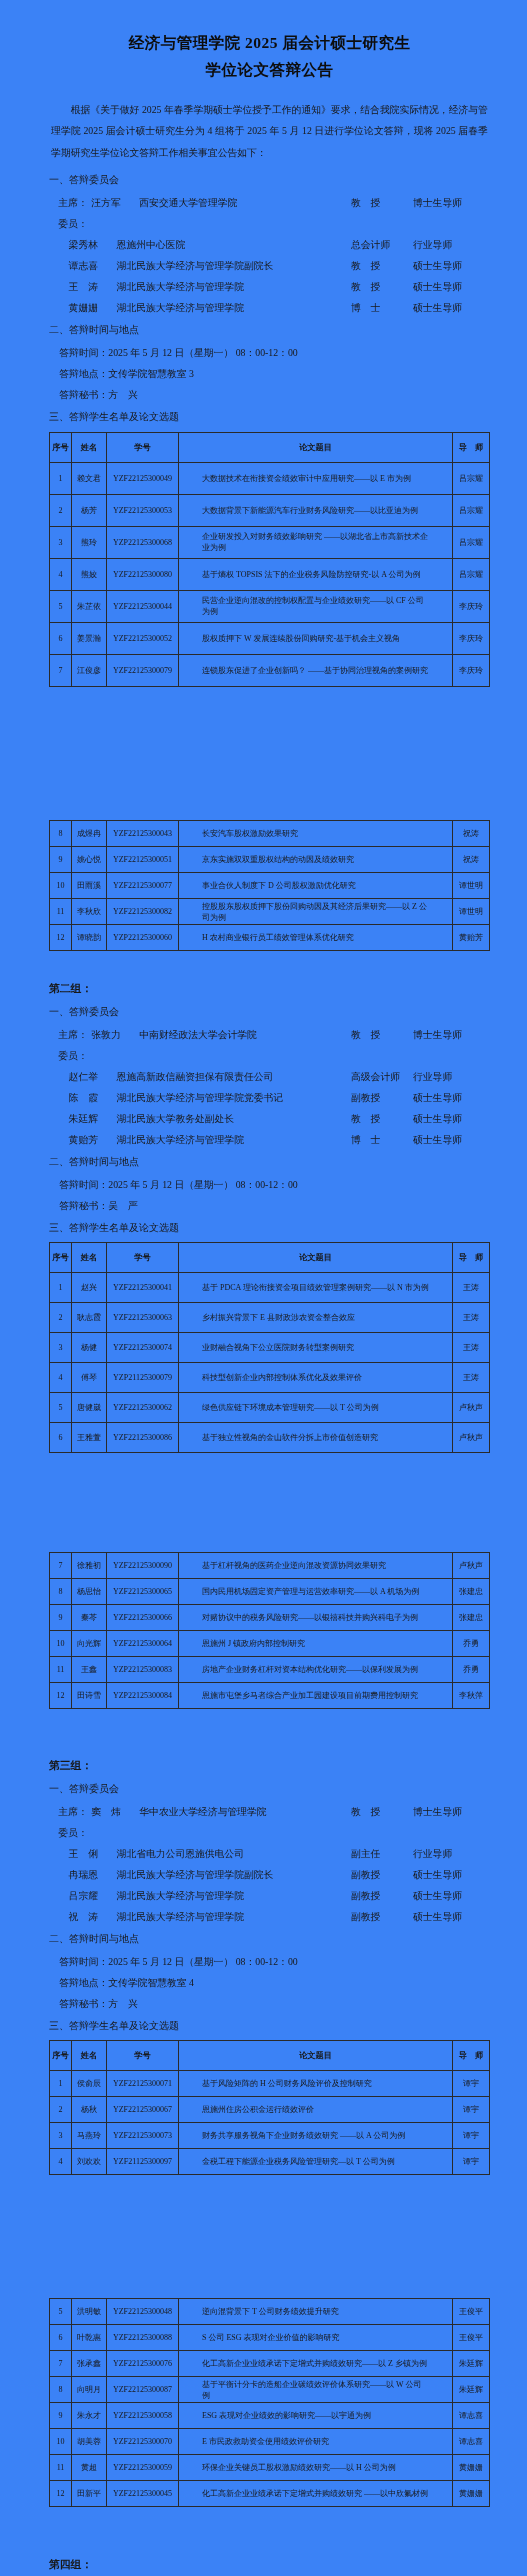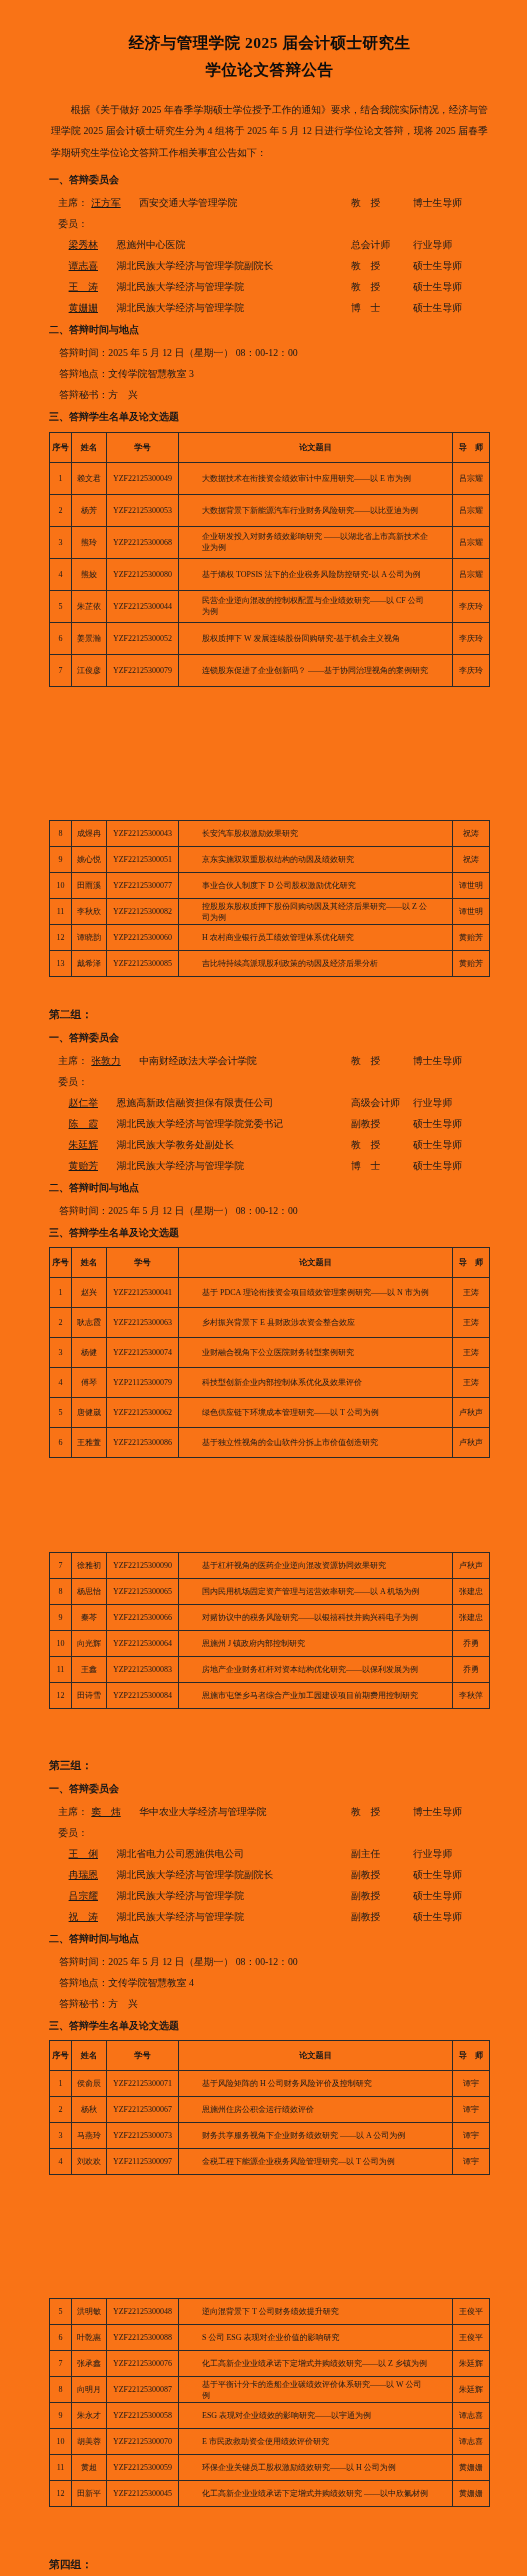--- a/index.html
+++ b/index.html
@@ -1,31 +1,31 @@
 <!DOCTYPE html>
 <html style="font-size:8.2px"><head>
 <meta charset="utf-8">
 <style>
   html,body{margin:0;padding:0;background:#ffffff;}
   .doc{width:528px;background:#ffffff;font-family:"Liberation Serif","DejaVu Serif",serif;color:#181818;}
-  .page{position:relative;width:528px;height:746px;overflow:hidden;background:#f97316;}
+  .page{position:relative;width:528px;height:746px;overflow:hidden;background:#3b82f6;}
   .content{margin-left:49px;margin-right:38px;}
   
   .title{font-size:15.5px;font-weight:bold;text-align:center;line-height:27px;color:#0d0d0d;letter-spacing:0.5px;margin:0;}
   .pad1{padding-top:29px;}
   
   .intro{font-size:9.8px;line-height:21.6px;text-align:justify;text-indent:2em;margin:15.5px 2.1px 5.2px 2.1px;}
   
   .group-heading{font-size:10.8px;font-weight:bold;line-height:24px;margin-top:3.1px;}
-  .sec-heading{font-size:10px;font-weight:bold;line-height:24px;}
+  .sec-heading{font-size:10px;font-weight:normal;line-height:24px;}
   
   .crow{display:flex;align-items:baseline;font-size:9.8px;line-height:21px;padding-left:9.3px;}
   .crow.member{padding-left:19.6px;}
   .c-label{width:33px;flex:none;}
-  .c-name{width:48px;flex:none;text-decoration:underline;}
+  .c-name{width:48px;flex:none;}
   .c-aff{flex:1;}
   .c-title{width:62px;flex:none;font-family:Liberation Serif, serif;}
   .c-role{width:77px;flex:none;}
   
   .info{font-size:9.8px;line-height:21px;padding-left:10.3px;}
   
   table.t{border-collapse:collapse;table-layout:fixed;width:440px;margin-top:2.1px;}
   table.t col.c1{width:22px;} table.t col.c2{width:35px;} table.t col.c3{width:72px;}
   table.t col.c4{width:274px;} table.t col.c5{width:37px;}
   table.t th,table.t td{border:0.8px solid #2a2a2a;font-size:8px;text-align:center;padding:1px 2.1px;font-weight:normal;overflow:hidden;}
@@ -208,27 +208,20 @@
             <td class="thesis">控股股东股权质押下股份回购动因及其经济后果研究——以 Z 公司为例</td>
             <td>谭世明</td>
           </tr>
             <tr>
             <td>12</td>
             <td>谭晓韵</td>
             <td>YZP22125300060</td>
             <td class="thesis">H 农村商业银行员工绩效管理体系优化研究</td>
             <td>黄贻芳</td>
           </tr>
-            <tr>
-            <td>13</td>
-            <td>戴希泽</td>
-            <td>YZF22125300085</td>
-            <td class="thesis">吉比特持续高派现股利政策的动因及经济后果分析</td>
-            <td>黄贻芳</td>
-          </tr>
           </tbody>
       </table>
 
       <div class="group-heading gap-group2">第二组：</div>
       <div class="sec-heading">一、答辩委员会</div>
       <div class="crow">
         <span class="c-label">主席：</span>
         <span class="c-name">张敦力</span>
         <span class="c-aff">中南财经政法大学会计学院</span>
         <span class="c-title">教　授</span>
@@ -258,20 +251,21 @@
         </div>
           <div class="crow member">
           <span class="c-name">黄贻芳</span>
           <span class="c-aff">湖北民族大学经济与管理学院</span>
           <span class="c-title">博　士</span>
           <span class="c-role">硕士生导师</span>
         </div>
         </div>
       <div class="sec-heading">二、答辩时间与地点</div>
       <div class="info"><span>答辩时间：</span><span>2025 年 5 月 12 日（星期一）  08：00-12：00</span></div>
+      <div class="info"><span>答辩秘书：</span><span>吴　严</span></div>
       <div class="sec-heading">三、答辩学生名单及论文选题</div>
       <table class="t t-g2">
         <colgroup>
             <col class="c1">
             <col class="c2">
             <col class="c3">
             <col class="c4">
             <col class="c5">
           </colgroup>
         <thead>

